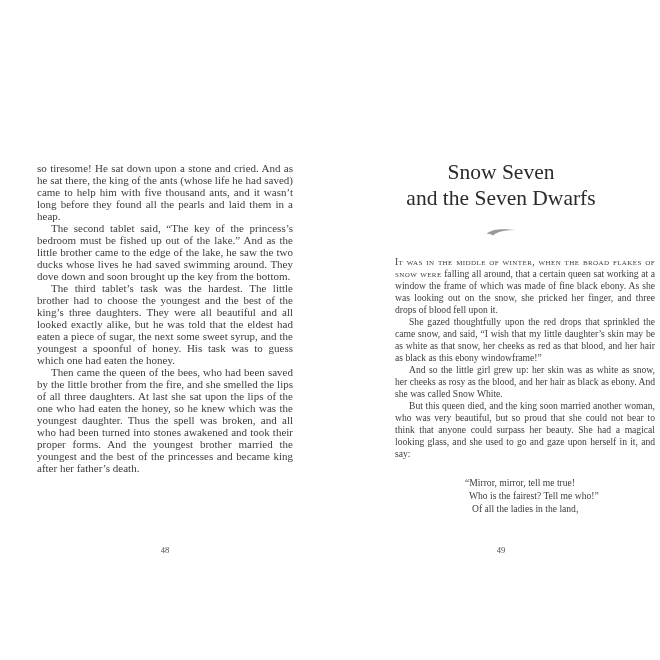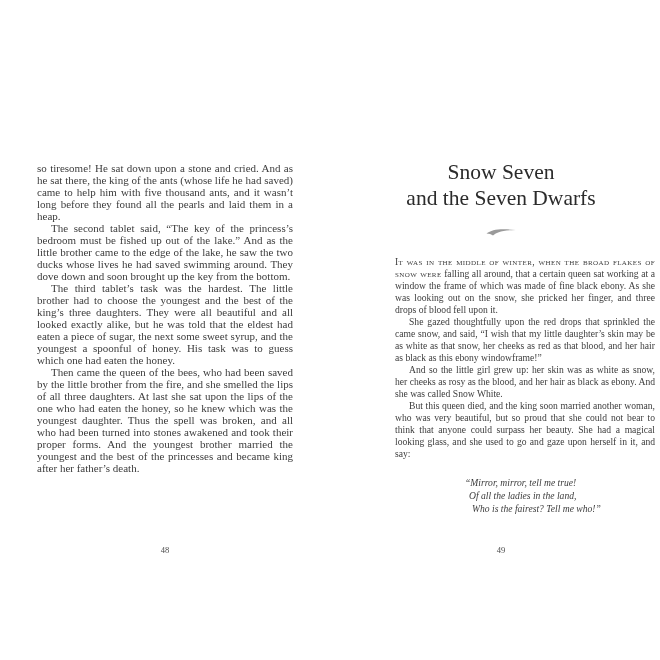--- a/index.html
+++ b/index.html
@@ -64,21 +64,20 @@
     text-align: justify;
     margin-left: 24px;
   }
   .smallcaps {
     font-variant: small-caps;
     letter-spacing: 0.4px;
   }
   .verse {
     margin-top: 16px;
     margin-left: 70px;
-    font-style: italic;
     line-height: 13px;
     text-align: left;
   }
   .verse .verse-line:nth-child(2) { margin-left: 4px; }
   .verse .verse-line:nth-child(3) { margin-left: 7px; }
 </style>
 </head>
 <body>
 
 <div class="spread">
@@ -106,20 +105,20 @@
     </span>
   </div>
 
   <div class="right-body">
     <p class="no-indent"><span class="smallcaps">It was in the middle of winter, when the broad flakes of snow were</span><span> falling all around, that a certain queen sat working at a window the frame of which was made of fine black ebony. As she was looking out on the snow, she pricked her finger, and three drops of blood fell upon it.</span></p>
     <p>She gazed thoughtfully upon the red drops that sprinkled the came snow, and said, “I wish that my little daughter’s skin may be as white as that snow, her cheeks as red as that blood, and her hair as black as this ebony windowframe!”</p>
     <p>And so the little girl grew up: her skin was as white as snow, her cheeks as rosy as the blood, and her hair as black as ebony. And she was called Snow White.</p>
     <p>But this queen died, and the king soon married another woman, who was very beautiful, but so proud that she could not bear to think that anyone could surpass her beauty. She had a magical looking glass, and she used to go and gaze upon herself in it, and say:</p>
     <div class="verse">
       <div class="verse-line">“Mirror, mirror, tell me true!</div>
+      <div class="verse-line">Who is the fairest? Tell me who!”</div>
       <div class="verse-line">Of all the ladies in the land,</div>
-      <div class="verse-line">Who is the fairest? Tell me who!”</div>
     </div>
   </div>
 
   <div class="page-number right">49</div>
 
 </div>
 
 </body></html>

